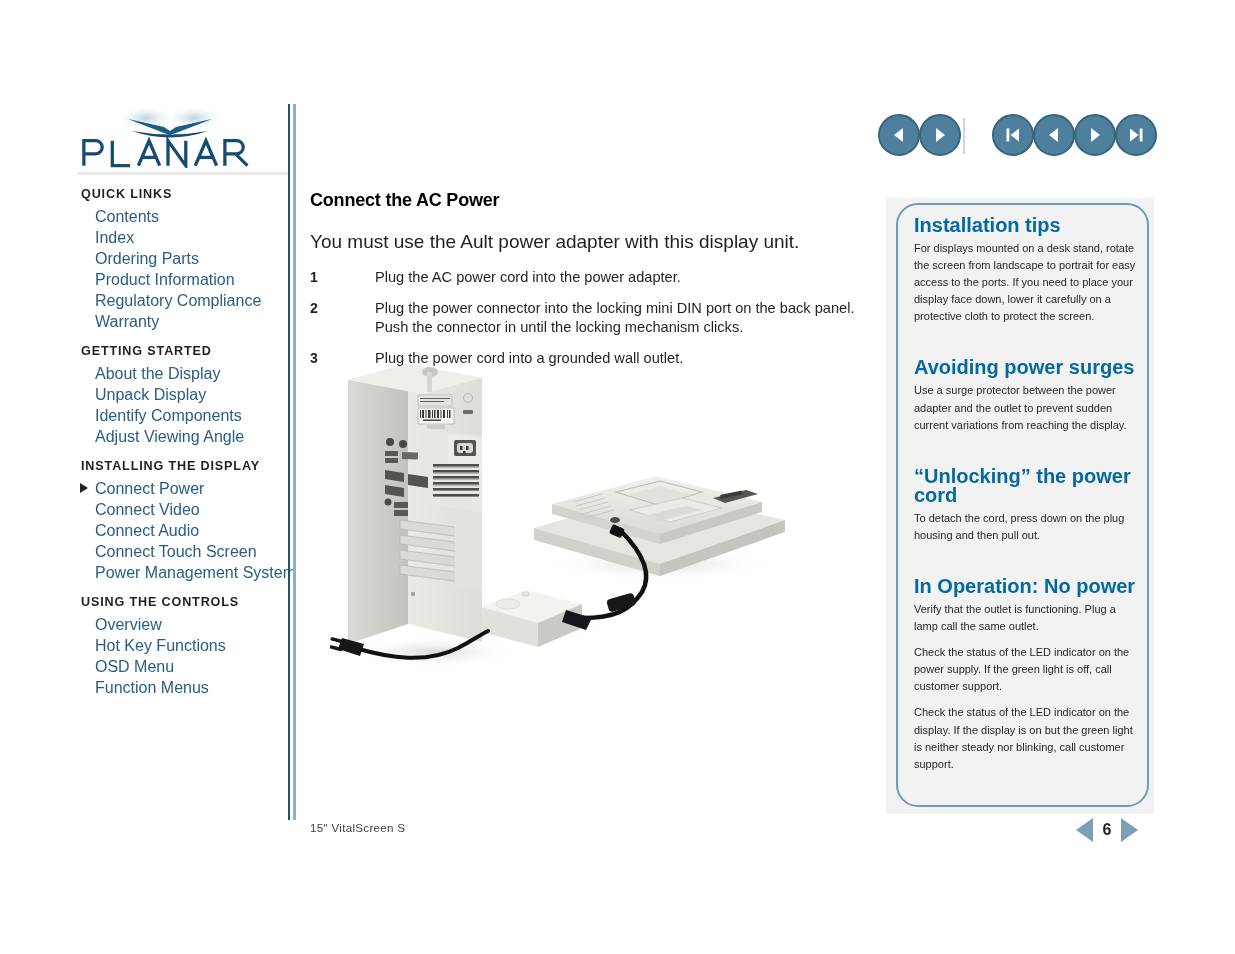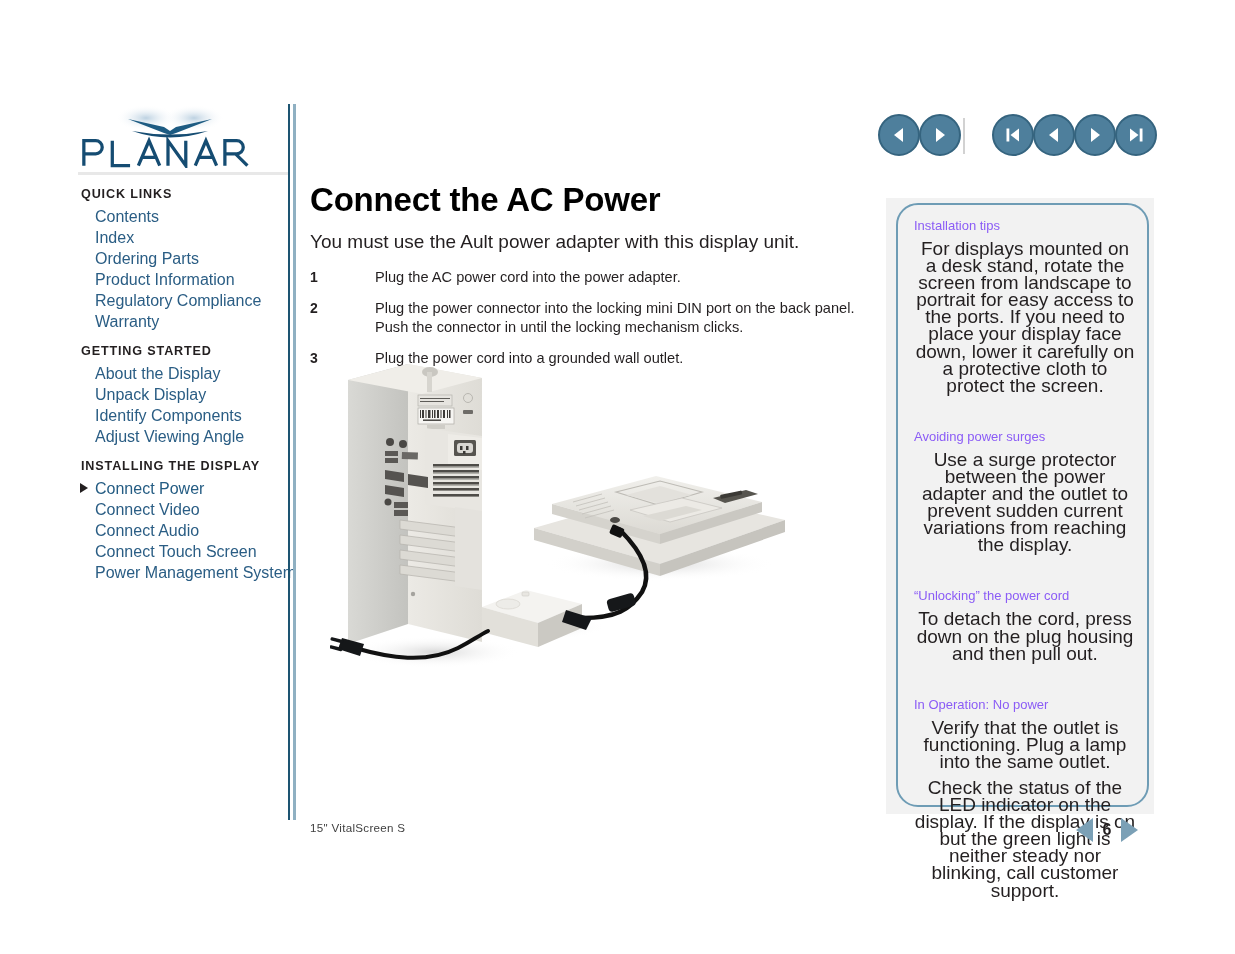--- a/index.html
+++ b/index.html
@@ -118,21 +118,21 @@
   }
 
   
   .main {
     position: absolute;
     left: 310px;
     top: 186px;
     width: 545px;
   }
   .main-title {
-    font-size: 33px;
+    font-size: 18px;
     font-weight: bold;
     letter-spacing: -0.2px;
     color: #000000;
     margin: 0 0 18px 0;
     line-height: 28px;
   }
   .main-intro {
     font-size: 19px;
     line-height: 20px;
     margin: 0 0 16px 0;
@@ -183,33 +183,32 @@
     box-sizing: border-box;
     background: transparent;
   }
   .tips-content {
     position: absolute;
     left: 914px;
     top: 216px;
     width: 222px;
   }
   .tip-head {
-    font-size: 13px;
-    font-weight: normal;
-    color: #8b5cf6;
+    font-size: 20px;
+    font-weight: bold;
+    color: #0369a1;
     line-height: 19px;
     margin: 0 0 5px 0;
   }
   .tip-head.spaced { margin-top: 33px; }
   .tip-body {
-    font-size: 19px;
+    font-size: 11px;
     line-height: 17.1px;
     color: #231f20;
     margin: 0 0 9px 0;
-    text-align: center;
   }
   .tip-body.last { margin-bottom: 5px; }
 
   
   .topnav {
     position: absolute;
     left: 878px;
     top: 114px;
     height: 46px;
   }
@@ -338,20 +337,27 @@
         <div class="nav-item"><span>Adjust Viewing Angle</span></div>
       </div>
       <div class="nav-group">
         <div class="nav-head">INSTALLING THE DISPLAY</div>
         <div class="nav-item active"><span class="nav-marker"></span><span>Connect Power</span></div>
         <div class="nav-item"><span>Connect Video</span></div>
         <div class="nav-item"><span>Connect Audio</span></div>
         <div class="nav-item"><span>Connect Touch Screen</span></div>
         <div class="nav-item"><span>Power Management System</span></div>
       </div>
+      <div class="nav-group">
+        <div class="nav-head">USING THE CONTROLS</div>
+        <div class="nav-item"><span>Overview</span></div>
+        <div class="nav-item"><span>Hot Key Functions</span></div>
+        <div class="nav-item"><span>OSD Menu</span></div>
+        <div class="nav-item"><span>Function Menus</span></div>
+      </div>
     </nav>
 
   <div class="vrule-dark"></div>
   <div class="vrule-light"></div>
 
   <div class="topnav">
     <div class="nav-btn" style="left:0px;">
       <svg width="18" height="18" viewBox="0 0 18 18">
         <path d="M13 2 L13 16 L4 9 Z" fill="#ffffff"></path>
       </svg>
@@ -582,21 +588,22 @@
   <div class="tips-backdrop"></div>
   <div class="tips-box"></div>
   <div class="tips-content" id="tips-root">
       <div class="tip-head">Installation tips</div>
       <div class="tip-body">For displays mounted on a desk stand, rotate the screen from landscape to portrait for easy access to the ports. If you need to place your display face down, lower it carefully on a protective cloth to protect the screen.</div>
       <div class="tip-head spaced">Avoiding power surges</div>
       <div class="tip-body">Use a surge protector between the power adapter and the outlet to prevent sudden current variations from reaching the display.</div>
       <div class="tip-head spaced">“Unlocking” the power cord</div>
       <div class="tip-body">To detach the cord, press down on the plug housing and then pull out.</div>
       <div class="tip-head spaced">In Operation: No power</div>
-      <div class="tip-body">Verify that the outlet is functioning. Plug a lamp into the same outlet.</div>
+      <div class="tip-body">Verify that the outlet is functioning. Plug a lamp call the same outlet.</div>
+      <div class="tip-body">Check the status of the LED indicator on the power supply.  If the green light is off, call customer support.</div>
       <div class="tip-body last">Check the status of the LED indicator on the display. If the display is on but the green light is neither steady nor blinking, call customer support.</div>
     </div>
 
   <div class="footer-label">15" VitalScreen S</div>
   <div class="pager">
     <div class="pg-arrow-left"></div>
     <div class="pg-num">6</div>
     <div class="pg-arrow-right"></div>
   </div>
 

